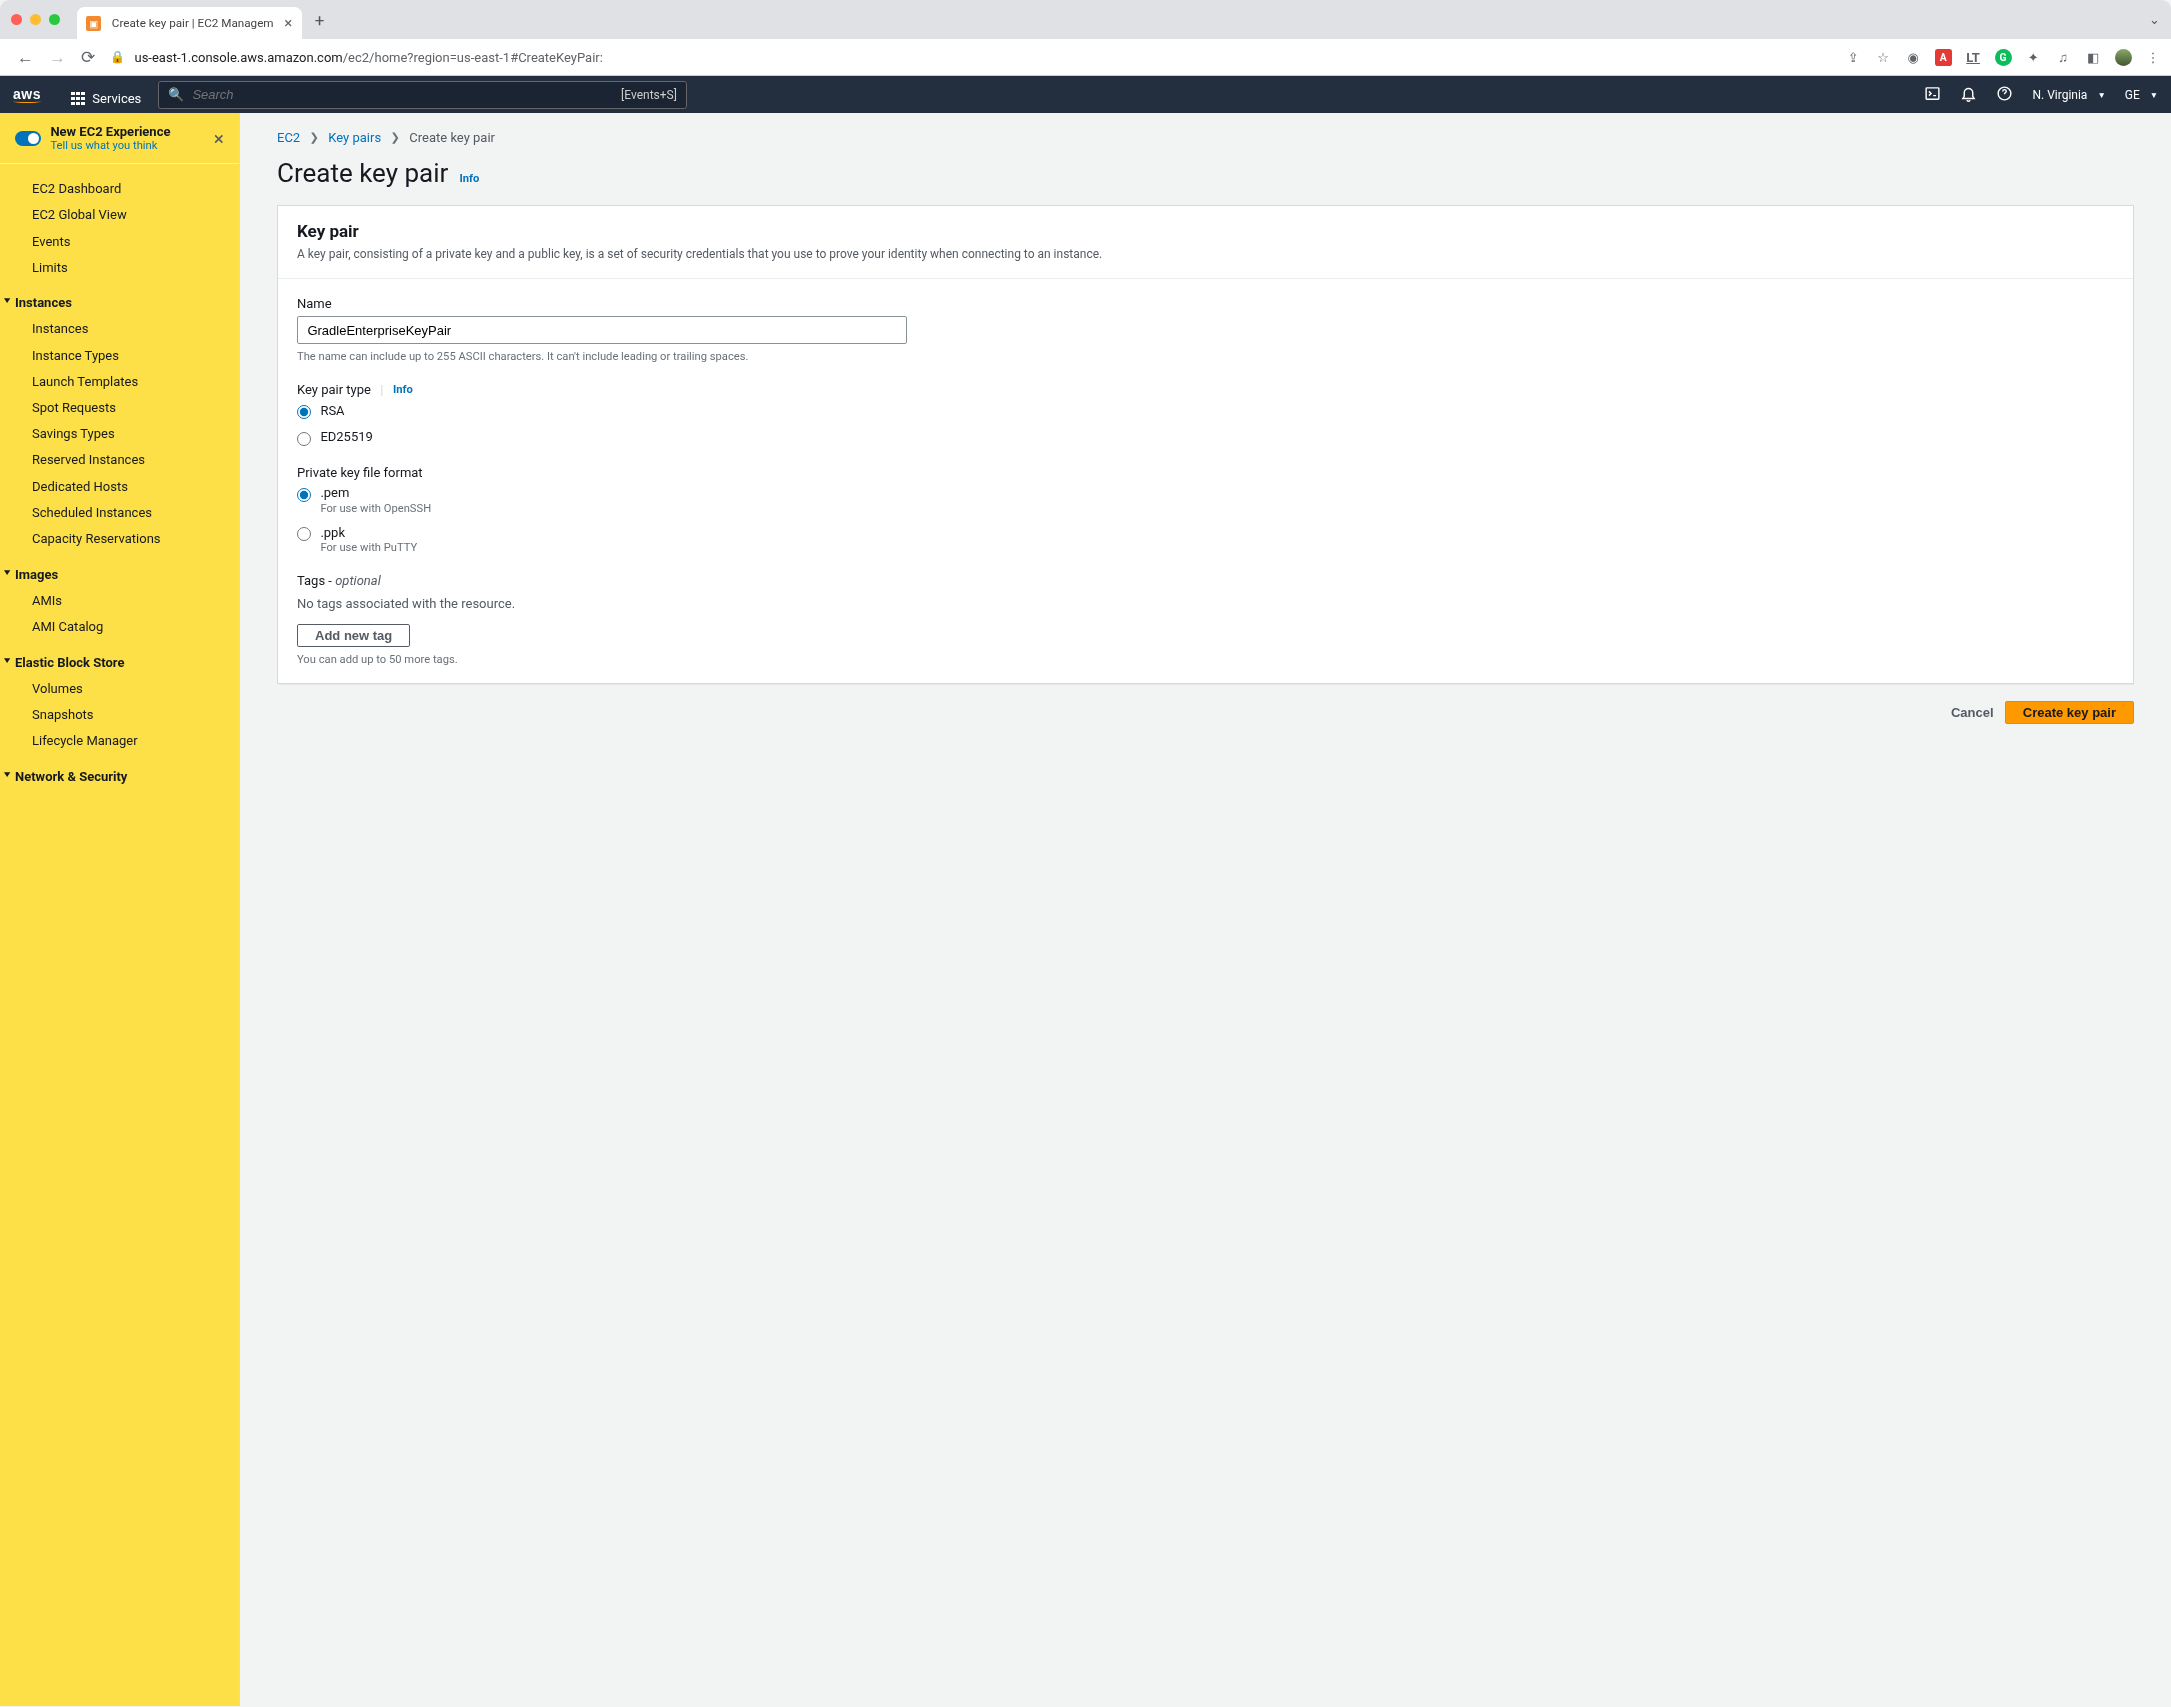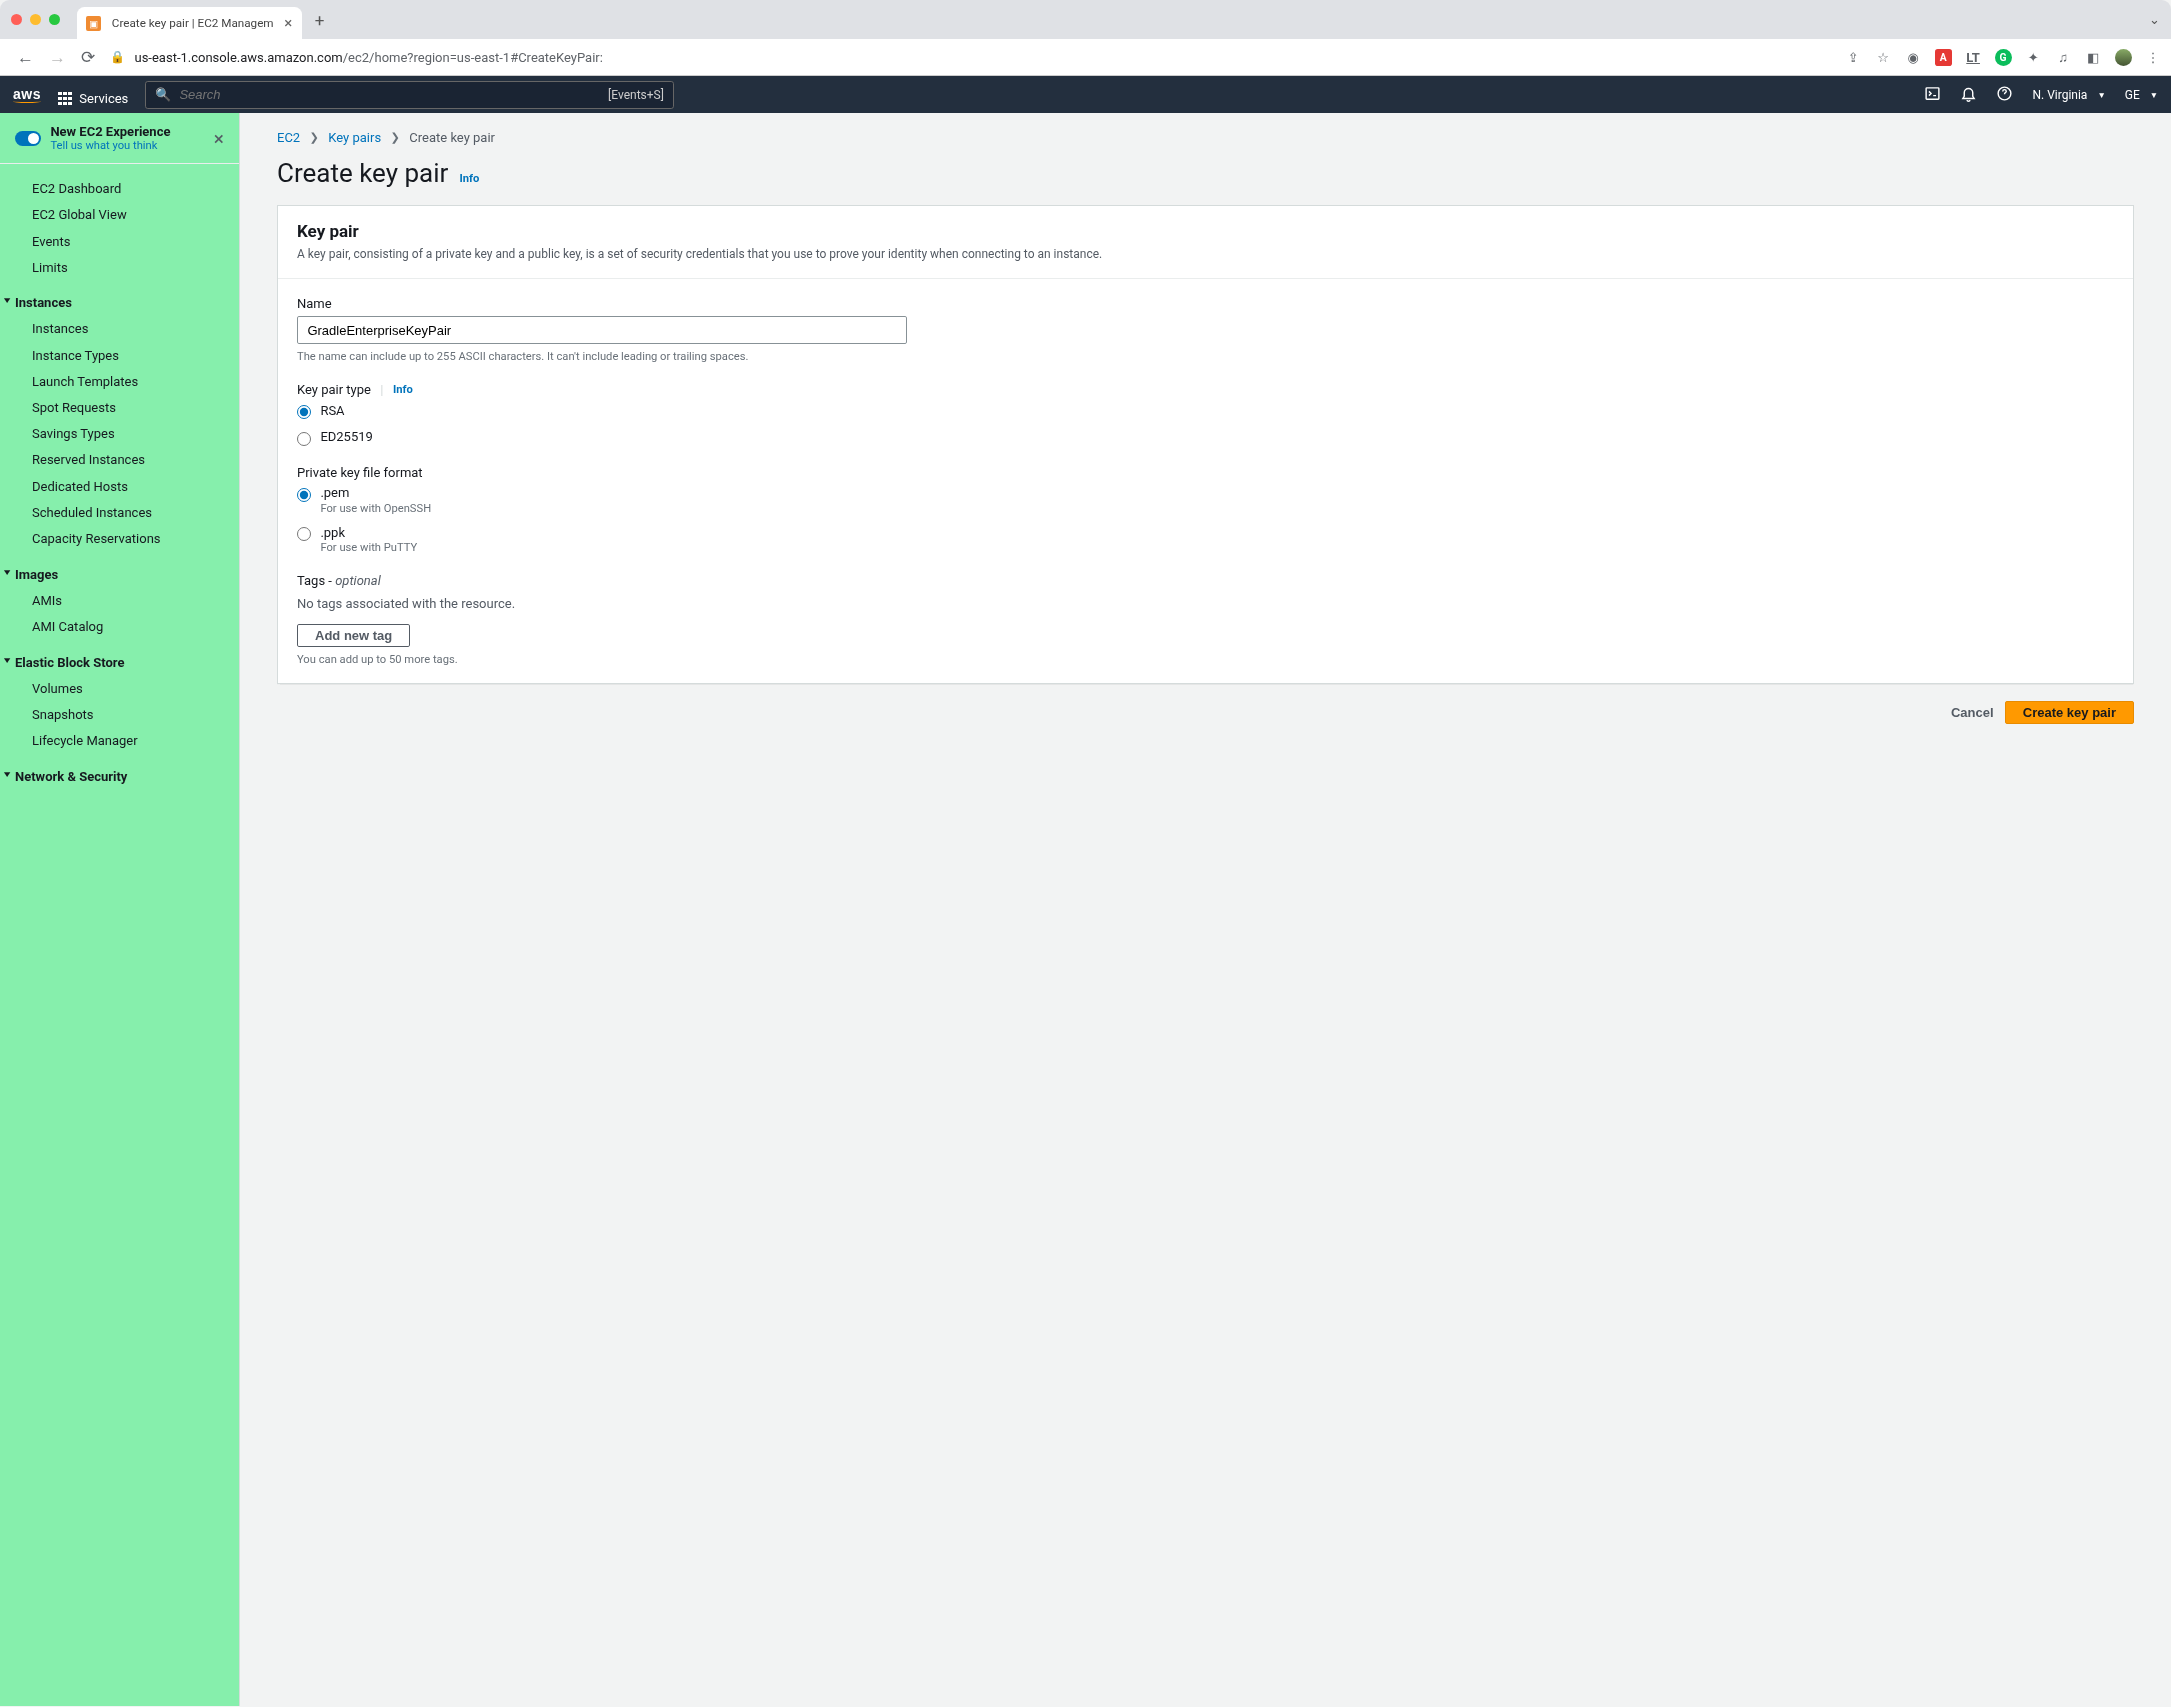--- a/index.html
+++ b/index.html
@@ -28,35 +28,35 @@
 .url-text { color: #5f6368; }
 .url-text .host { color: #202124; }
 .ext-icons { display: flex; align-items: center; gap: 13px; margin-left: 9.4px; }
 .ext-icon { width: 17px; height: 17px; display: flex; align-items: center; justify-content: center; font-size: 13px; color: #5f6368; }
 .ext-icon.red { background: #e53935; color:#fff; border-radius:2.8px; font-weight:bold; font-size:10.3px; }
 .ext-icon.green { background: #0bbd5b; color:#fff; border-radius:50%; font-weight:bold; font-size:10.3px; }
 .ext-icon.avatar { background: linear-gradient(#8a6, #453); border-radius:50%; }
 
 
 .aws-nav { background: #232f3e; height: 37px; display: flex; align-items: center; padding: 0 13px; color: #fff; }
-.aws-logo { font-weight: bold; color: #fff; font-size: 14px; margin-right: 17px; letter-spacing: 0.5px; font-family: Arial; }
+.aws-logo { font-weight: bold; color: #fff; font-size: 14px; margin-right: 30px; letter-spacing: 0.5px; font-family: Arial; }
 .aws-logo .smile { display:block; height:3.7px; border-bottom: 1.9px solid #ff9900; border-radius: 0 0 50% 50%; margin-top:-2.8px; }
 .services-btn { display:flex; align-items:center; gap:7.5px; font-size:13px; cursor:pointer;margin-top:8px; }
 .grid-icon { display:inline-grid; grid-template-columns:repeat(3,3.7px); grid-template-rows:repeat(3,3.7px); gap:1.4px; }
 .grid-icon span { background:#fff; width:3.7px; height:3.7px; }
 .aws-search { flex: 0 1 529px; margin-left: 17px; background: #1a2433; border: 0.9px solid #666; border-radius: 2.8px; height: 28px; display: flex; align-items: center; padding: 0 9.4px; color: #aaa; }
 .aws-search input { background: transparent; border: none; outline: none; color: #fff; font-style: italic; font-size: 13px; flex:1; margin-left:7.5px; }
 .aws-search .shortcut { font-size: 12px; color: #ccc; }
 .aws-nav-right { margin-left: auto; display: flex; align-items: center; gap: 19px; font-size: 12px; }
 .aws-nav-right .icon { color:#fff; cursor:pointer; }
 .region-sel, .user-sel { cursor:pointer; display:flex; align-items:center; gap:10px; }
 
 
 .app { display: flex; height: calc(100vh - 114px); background:#fff; }
-.sidebar { width: 240px; border-right: 0.9px solid #d5dbdb; background: #86efac; overflow-y: auto; }
+.sidebar { width: 240px; border-right: 0.9px solid #d5dbdb; background: #fde047; overflow-y: auto; }
 .sidebar-banner { display:flex; align-items:center; padding: 11.2px 15px; border-bottom: 0.9px solid #eaeded; }
 .toggle { width: 26px; height: 15px; background: #0073bb; border-radius: 7.5px; position:relative; margin-right:9.4px; }
 .toggle::after { content:''; position:absolute; right:1.9px; top:1.9px; width:11.2px; height:11.2px; background:#fff; border-radius:50%; }
 .banner-text { font-size: 13px; font-weight: bold; color: #16191f; }
 .banner-sub { font-size: 11.2px; color: #0073bb; }
 .banner-close { margin-left:auto; font-size:19px; color:#545b64; cursor:pointer; }
 .sidebar-nav { padding: 11.2px 0; }
 .sidebar-item, .sidebar-section { padding: 5.6px 17px 5.6px 32px; font-size: 13px; color: #16191f; cursor: pointer; }
 .sidebar-section { font-weight: bold; padding-left: 15px; position:relative; margin-top:9.4px; }
 .sidebar-section::before { content:'▼'; font-size:8.4px; position:absolute; left:2.8px; transform: scaleX(1.3); }

